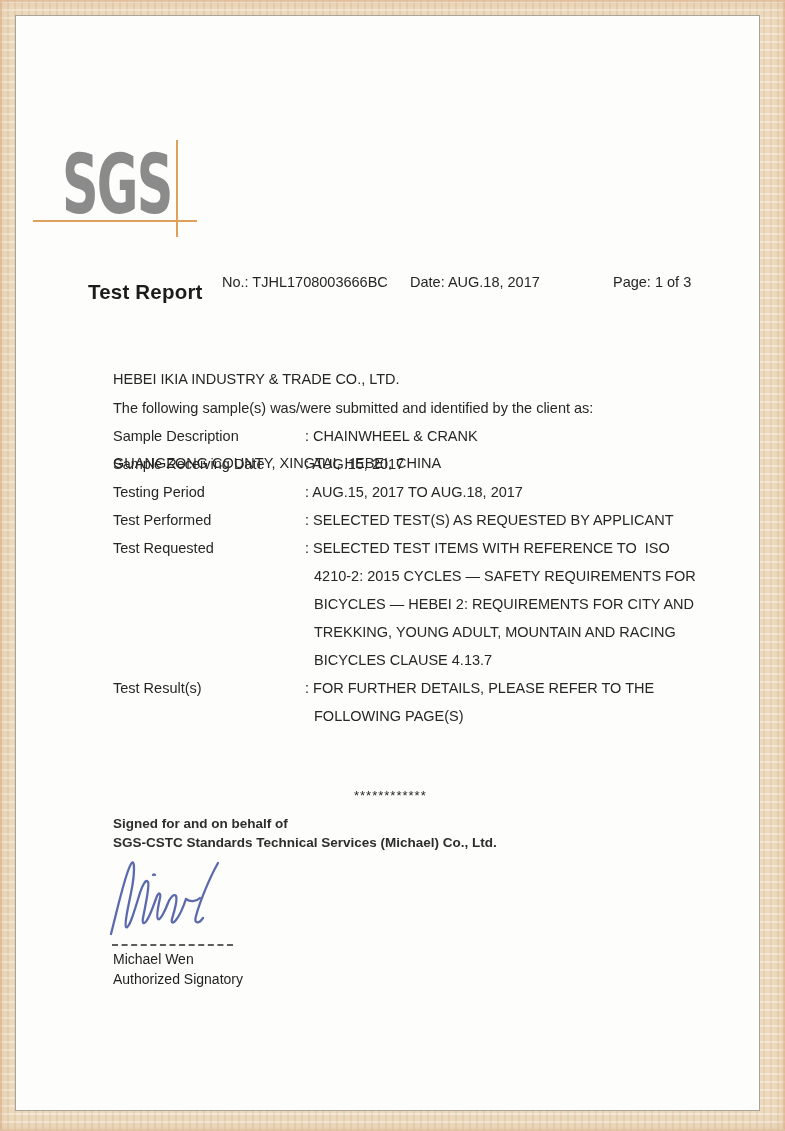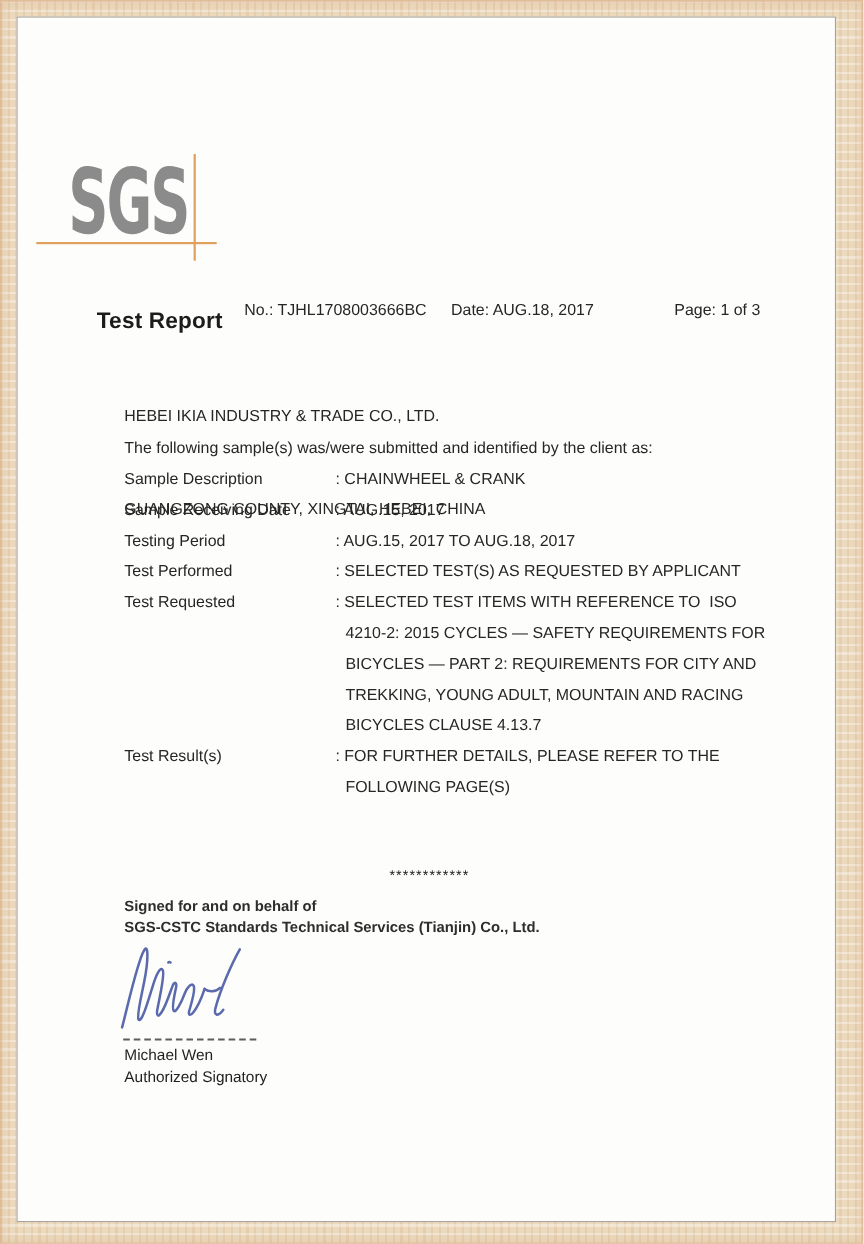--- a/index.html
+++ b/index.html
@@ -109,39 +109,39 @@
       <div class="flabel">Test Performed</div>
       <div class="fval">
           <div>: SELECTED TEST(S) AS REQUESTED BY APPLICANT</div>
         </div>
     </div>
     <div class="frow">
       <div class="flabel">Test Requested</div>
       <div class="fval">
         <div>: SELECTED TEST ITEMS WITH REFERENCE TO  ISO</div>
         <div class="cont">4210-2: 2015 CYCLES — SAFETY REQUIREMENTS FOR</div>
-        <div class="cont">BICYCLES — PART 2: REQUIREMENTS FOR CITY AND</div>
+        <div class="cont">BICYCLES — HEBEI 2: REQUIREMENTS FOR CITY AND</div>
         <div class="cont">TREKKING, YOUNG ADULT, MOUNTAIN AND RACING</div>
         <div class="cont">BICYCLES CLAUSE 4.13.7</div>
       </div>
     </div>
     <div class="frow">
       <div class="flabel">Test Result(s)</div>
       <div class="fval">
         <div>: FOR FURTHER DETAILS, PLEASE REFER TO THE</div>
         <div class="cont">FOLLOWING PAGE(S)</div>
       </div>
     </div>
   </div>
 
   <span class="stars">************</span>
 
   <div class="signoff">
     <div>Signed for and on behalf of</div>
-    <div>SGS-CSTC Standards Technical Services (Tianjin) Co., Ltd.</div>
+    <div>SGS-CSTC Standards Technical Services (Michael) Co., Ltd.</div>
   </div>
 
   <svg class="sig-svg" width="124" height="84" viewBox="0 0 124 84">
     <g fill="none" stroke="#4e5ea6" stroke-width="2.3" stroke-linecap="round" stroke-linejoin="round" opacity="0.92">
       <path d="M3,76 C9,53 17,16 23,6 C27,-1 27,15 23,35 C20,50 16,66 18,69 C21,72 27,51 31,38 C34,28 38,20 40,24 C42,28 37,49 35,60 C34,66 36,67 39,62 C43,56 47,43 49,38 C51,34 53,35 52,40 C50,49 48,59 50,61 C52,63 57,53 60,45 C62,40 66,35 68,38 C70,42 66,54 64,61 C63,65 65,66 68,62 C72,57 76,47 78,41"></path>
       <path d="M45,17 C45.6,16.3 46.4,16.3 47,17"></path>
       <path d="M78,41 C82,44 88,44 92,40"></path>
       <path d="M110,5 C102,19 92,43 88,58 C86,65 90,67 95,60"></path>
     </g>
   </svg>

